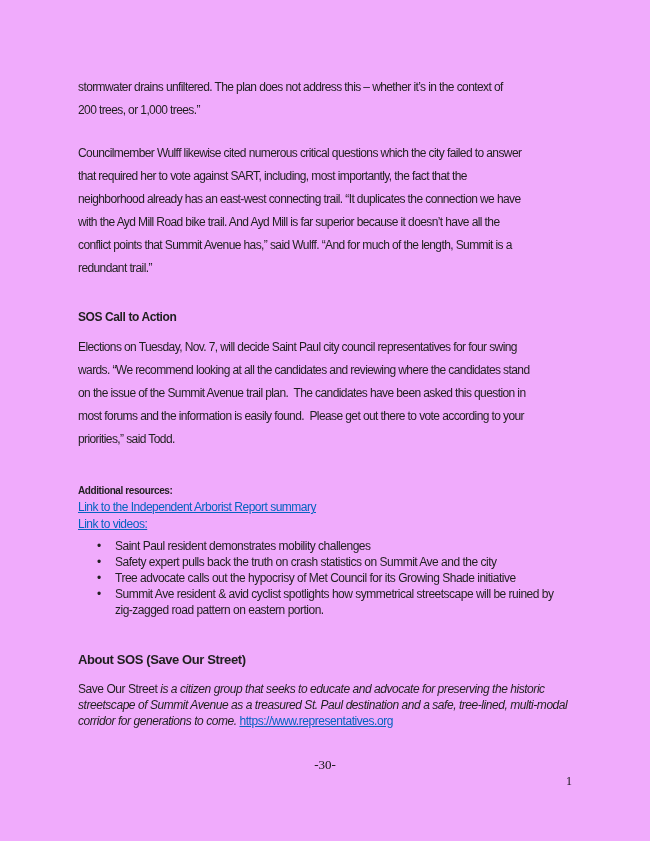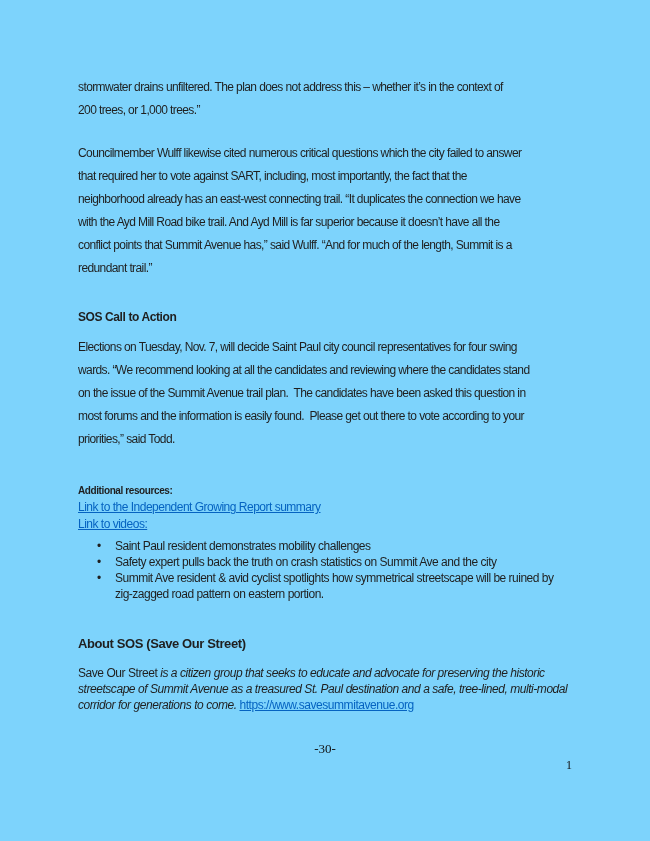--- a/index.html
+++ b/index.html
@@ -7,21 +7,21 @@
   body {
     width: 650px; height: 841px;
     font-family: "Liberation Sans", sans-serif;
     color: #1f1f1f;
     position: relative;
     overflow: hidden;
   }
   .page {
     width: 650px; height: 841px;
     padding: 76px 78px 0 78px;
-    background: #7dd3fc;
+    background: #f0abfc;
   }
   
   .para {
     font-size: 12px;
     letter-spacing: -0.6px;
     line-height: 23px;
     white-space: pre;
     color: #1f1f1f;
   }
   .para-wulff { margin-top: 20px; }
@@ -113,37 +113,38 @@
 
   <div class="para para-elections">Elections on Tuesday, Nov. 7, will decide Saint Paul city council representatives for four swing
 wards. “We recommend looking at all the candidates and reviewing where the candidates stand
 on the issue of the Summit Avenue trail plan.  The candidates have been asked this question in
 most forums and the information is easily found.  Please get out there to vote according to your
 priorities,” said Todd.</div>
 
   <div class="resources">
     <div class="res-heading">Additional resources:</div>
     <div class="res-link-line">
-      <a class="doc-link" href="#">Link to the Independent Growing Report summary</a>
+      <a class="doc-link" href="#">Link to the Independent Arborist Report summary</a>
     </div>
     <div class="res-link-line videos-line">
       <a class="doc-link" href="#">Link to videos:</a>
     </div>
     <ul class="bullet-list">
       <li>Saint Paul resident demonstrates mobility challenges</li>
       <li>Safety expert pulls back the truth on crash statistics on Summit Ave and the city</li>
+      <li>Tree advocate calls out the hypocrisy of Met Council for its Growing Shade initiative</li>
       <li>Summit Ave resident &amp; avid cyclist spotlights how symmetrical streetscape will be ruined by zig-zagged road pattern on eastern portion.</li>
     </ul>
   </div>
 
   <div class="h-about">About SOS (Save Our Street)</div>
 
   <div class="about-para">
     <span>Save Our Street</span>
     <em>is a citizen group that seeks to educate and advocate for preserving the historic streetscape of Summit Avenue as a treasured St. Paul destination and a safe, tree-lined, multi-modal corridor for generations to come.</em>
-    <a class="doc-link" href="#">https://www.savesummitavenue.org</a>
+    <a class="doc-link" href="#">https://www.representatives.org</a>
   </div>
 
   <div class="footer-mark">-30-</div>
 
   <div class="footer-page-number">1</div>
 
 </div>
 
 </body></html>

